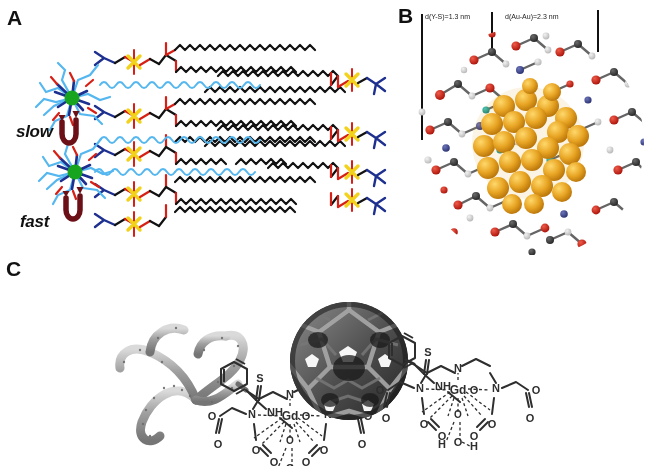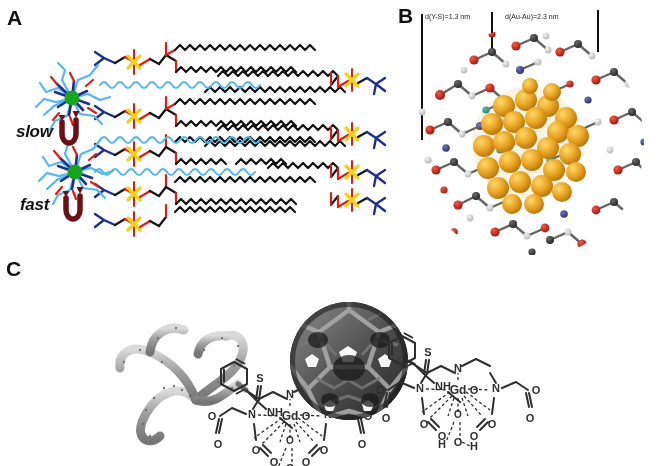--- a/index.html
+++ b/index.html
@@ -15,21 +15,21 @@
   #pl-b{left:398px;top:5px;}
   #pl-c{left:6px;top:258px;}
 
   
   #panel-a{position:absolute;left:0px;top:0px;width:400px;height:250px;}
   #panel-a-svg{position:absolute;left:0;top:0;}
 
   .rate-label{position:absolute;font-style:italic;font-weight:bold;font-size:17px;
               font-family:"Liberation Sans", sans-serif;color:#111;letter-spacing:-0.3px;}
   #lbl-slow{left:16px;top:122px;}
-  #lbl-fast{left:20px;top:195px;}
+  #lbl-fast{left:20px;top:212px;}
 
   
   #panel-b{position:absolute;left:400px;top:0px;width:270px;height:255px;}
   #panel-b-svg{position:absolute;left:0;top:0;}
   .dim-label{position:absolute;font-size:7px;line-height:8px;
              font-family:"Liberation Sans", sans-serif;color:#1b1b1b;white-space:nowrap;}
   #dim-ys{left:25px;top:13px;}
   #dim-auau{left:105px;top:13px;}
   .dim-bar{position:absolute;background:#111;width:2px;}
   #bar-1{left:21px;top:14px;height:126px;}

